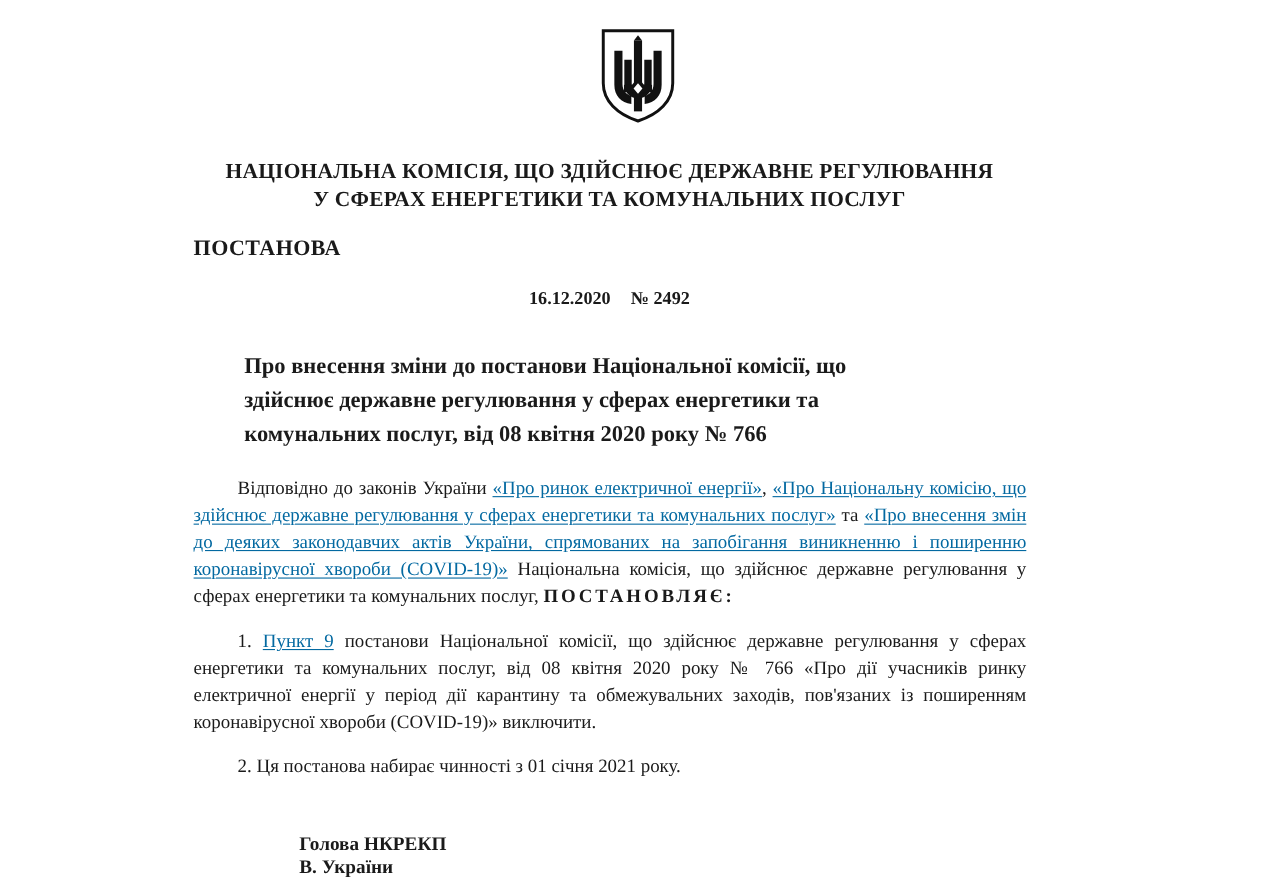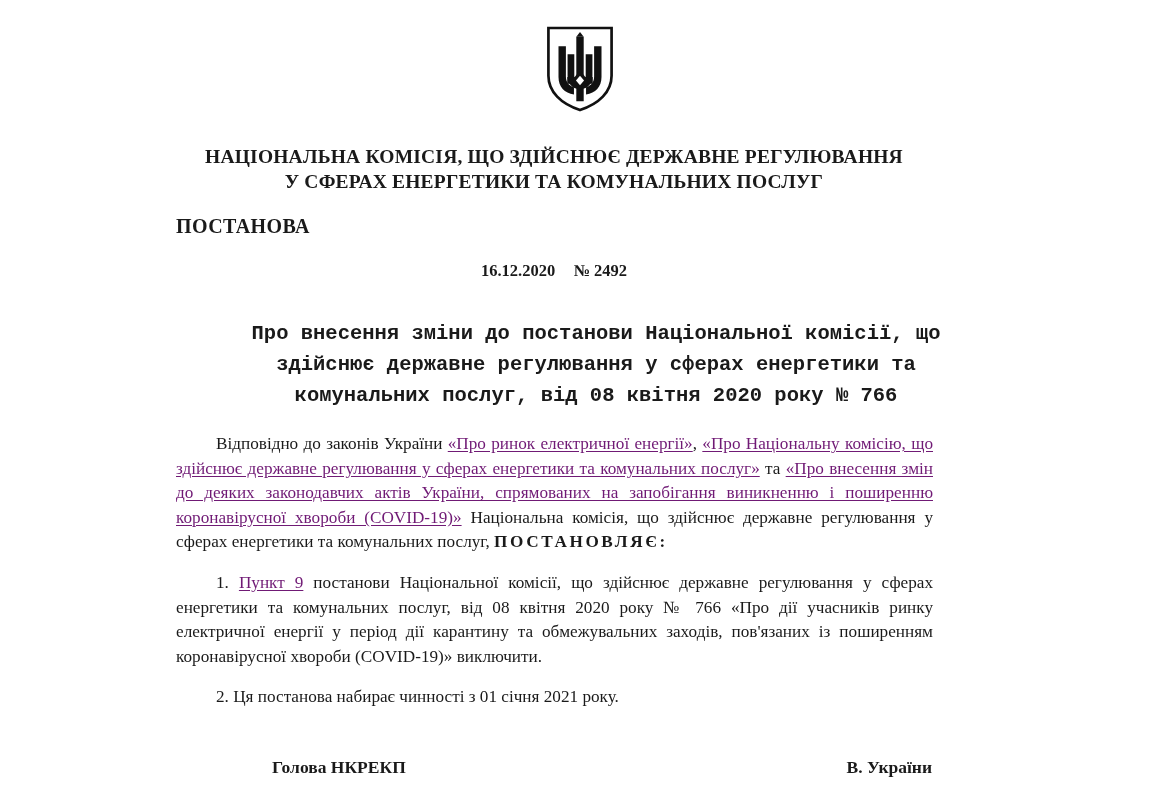--- a/index.html
+++ b/index.html
@@ -68,28 +68,26 @@
     width: 756px;
     top: 261px;
     text-align: center;
     font-weight: bold;
     font-size: 16.5px;
   }
   .doc-meta .gap { display: inline-block; width: 10px; }
 
   .doc-title {
     position: absolute;
-    left: 234px;
+    left: 222px;
     width: 724px;
     top: 318px;
-    text-align: center;
     font-weight: bold;
     font-size: 20.5px;
     line-height: 31px;
-    font-family: Liberation Mono, monospace;
   }
   .doc-title .tline { display: block; }
 
   
   .body-block {
     position: absolute;
     left: 176px;
     width: 757px;
     top: 432px;
   }
@@ -99,39 +97,40 @@
     line-height: 24.6px;
     text-align: justify;
     text-justify: inter-word;
     text-indent: 40px;
   }
   p.para.spaced-top { margin-top: 16px; }
 
   .lnk {
     text-decoration: underline;
     text-underline-offset: 2px;
-    color: #701a75;
+    color: #0369a1;
   }
   .decree-word {
     font-weight: bold;
     letter-spacing: 2.6px;
     font-size: 17.2px;
   }
 
   
   .signature {
     position: absolute;
     left: 272px;
     width: 660px;
     top: 757px;
     display: flex;
     justify-content: space-between;
     align-items: baseline;
     font-weight: bold;
     font-size: 17.5px;
+    flex-direction: column;
   }
 </style>
 </head>
 <body>
 
 <div class="page">
 
   <div class="emblem-wrap">
     <svg class="emblem" viewBox="0 0 100 128" aria-label="Coat of arms of Ukraine">
       <path d="M3 3 H97 V74 C97 98 78 116 50 125 C22 116 3 98 3 74 Z" fill="#ffffff" stroke="#111111" stroke-width="4"></path>

